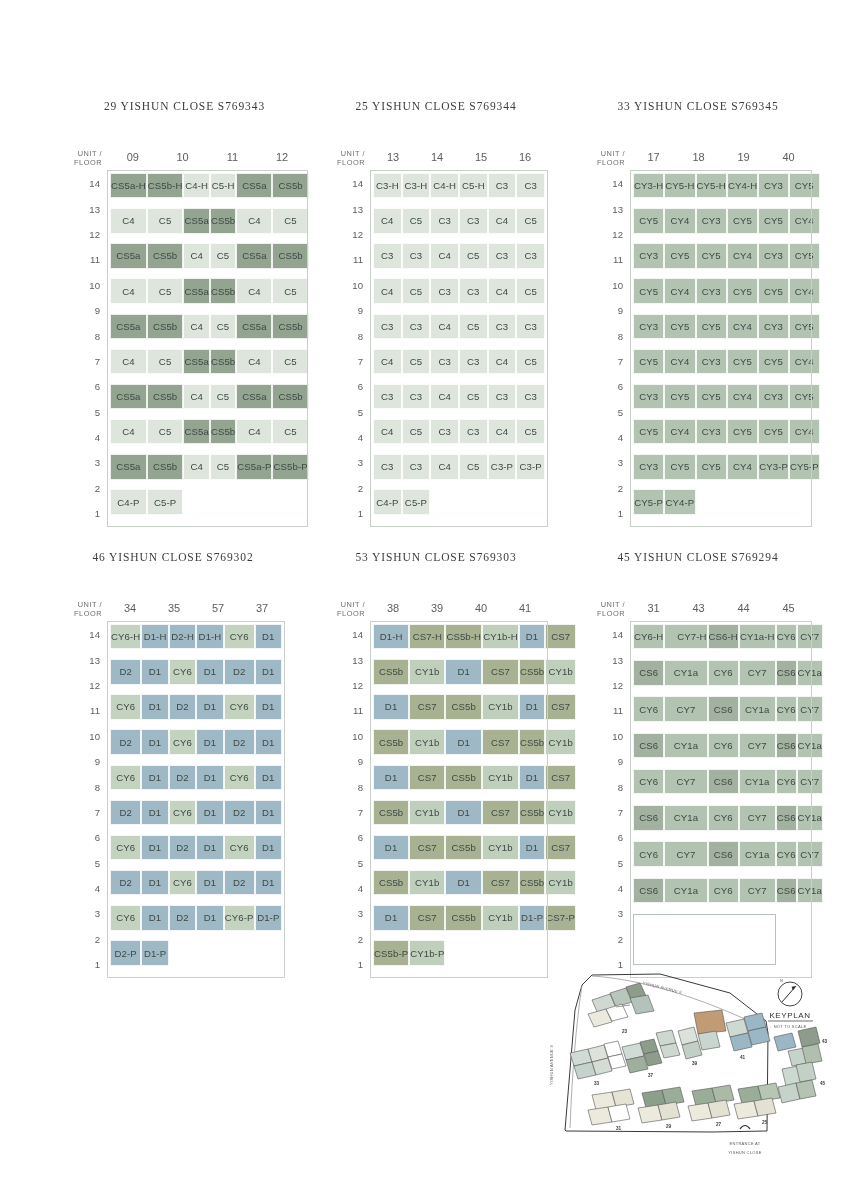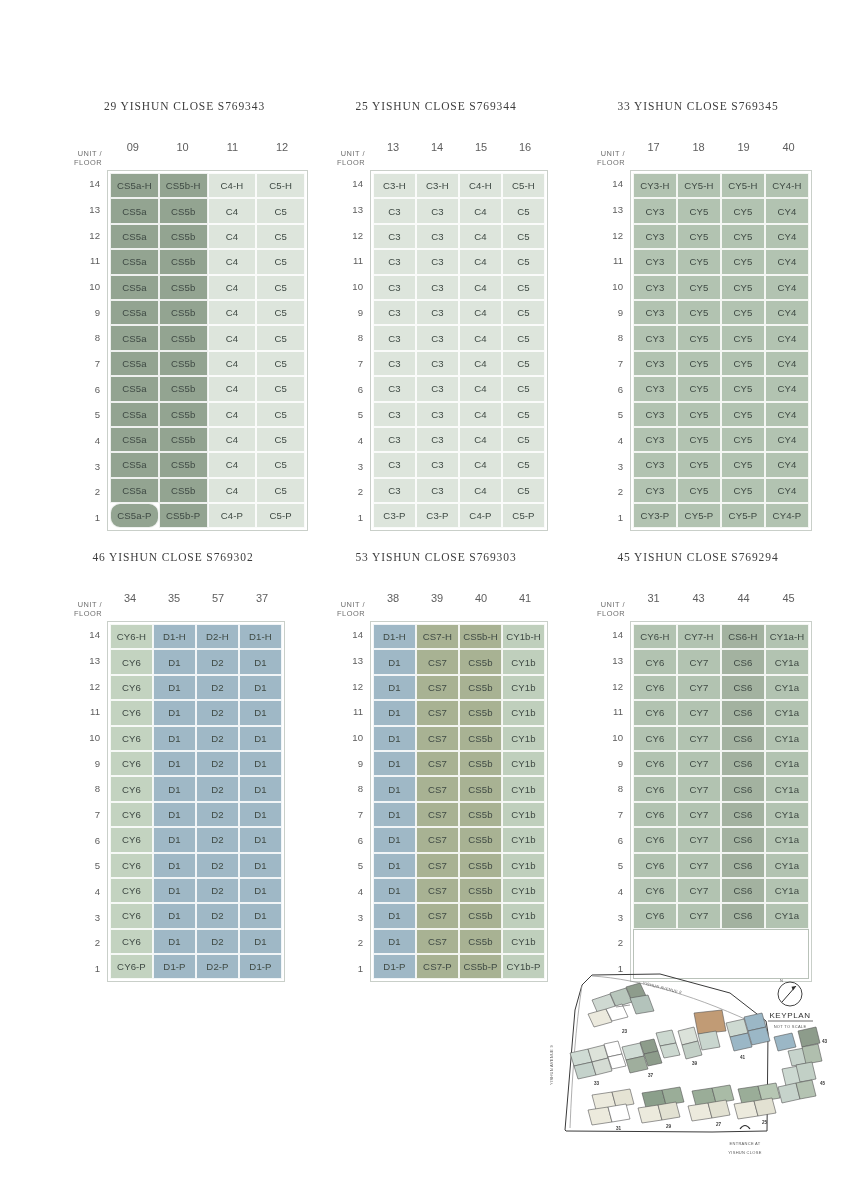--- a/index.html
+++ b/index.html
@@ -42,21 +42,21 @@
     text-align: right;
     padding-right: 6px;
     align-self: end;
     padding-bottom: 4px;
     margin-top: 28px;
   }
   .hdr-col {
     font-size: 11px;
     color: #5d5d5d;
     text-align: center;
-    padding-bottom: 18px;
+    padding-bottom: 8px;
     align-self: end;
   }
   .floor-lbl {
     font-size: 9.6px;
     color: #5d5d5d;
     text-align: right;
     padding-right: 8px;
     display: flex;
     align-items: center;
     justify-content: flex-end;
@@ -70,21 +70,21 @@
     font-size: 9.6px;
     color: #3f4a44;
     border: 1px solid rgba(255,255,255,0.85);
     box-sizing: border-box;
     letter-spacing: 0.1px;
     white-space: nowrap;
   }
   .gridbody {
     grid-column: 2 / span 4;
     display: grid;
-    grid-template-columns: repeat(4, 1fr);
+    grid-template-columns: repeat(6, 1fr);
     border: 2px solid #ffffff;
     outline: 1px solid #c9cfc9;
     box-sizing: border-box;
     background: #ffffff;
   }
   .emptyzone {
     grid-column: 1 / span 4;
     height: 50.8px;
     background: #ffffff;
     border: 1px solid #b9c2b9;
@@ -193,21 +193,21 @@
         <div class="cell" style="background: rgb(221, 229, 220);">C4</div>
         <div class="cell" style="background: rgb(221, 229, 220);">C5</div>
         <div class="cell" style="background: rgb(147, 164, 145);">CS5a</div>
         <div class="cell" style="background: rgb(147, 164, 145);">CS5b</div>
         <div class="cell" style="background: rgb(221, 229, 220);">C4</div>
         <div class="cell" style="background: rgb(221, 229, 220);">C5</div>
         <div class="cell" style="background: rgb(147, 164, 145);">CS5a</div>
         <div class="cell" style="background: rgb(147, 164, 145);">CS5b</div>
         <div class="cell" style="background: rgb(221, 229, 220);">C4</div>
         <div class="cell" style="background: rgb(221, 229, 220);">C5</div>
-        <div class="cell" style="background: rgb(147, 164, 145); border-radius: 10px;">CS5a-P</div>
+        <div class="cell" style="background: rgb(147, 164, 145);">CS5a-P</div>
         <div class="cell" style="background: rgb(147, 164, 145);">CS5b-P</div>
         <div class="cell" style="background: rgb(221, 229, 220);">C4-P</div>
         <div class="cell" style="background: rgb(221, 229, 220);">C5-P</div>
       </div>
     </div>
   </div>
 <div class="block" id="b1" style="left:325px; top:100px; width:222px;">
     <div class="block-title">25 YISHUN CLOSE S769344</div>
     <div class="grid">
       <div class="hdr-unitfloor">
@@ -567,21 +567,21 @@
       <div class="floor-lbl">8</div>
       <div class="floor-lbl">7</div>
       <div class="floor-lbl">6</div>
       <div class="floor-lbl">5</div>
       <div class="floor-lbl">4</div>
       <div class="floor-lbl">3</div>
       <div class="floor-lbl">2</div>
       <div class="floor-lbl">1</div>
       <div class="gridbody" style="grid-row: 2 / span 14;">
         <div class="cell" style="background: rgb(178, 195, 177);">CY6-H</div>
-        <div class="cell" style="background: rgb(178, 195, 177);">CY7-H</div>
+        <div class="cell" style="background: rgb(178, 195, 177); padding-left: 12px;">CY7-H</div>
         <div class="cell" style="background: rgb(163, 178, 160);">CS6-H</div>
         <div class="cell" style="background: rgb(178, 195, 177);">CY1a-H</div>
         <div class="cell" style="background: rgb(178, 195, 177);">CY6</div>
         <div class="cell" style="background: rgb(178, 195, 177);">CY7</div>
         <div class="cell" style="background: rgb(163, 178, 160);">CS6</div>
         <div class="cell" style="background: rgb(178, 195, 177);">CY1a</div>
         <div class="cell" style="background: rgb(178, 195, 177);">CY6</div>
         <div class="cell" style="background: rgb(178, 195, 177);">CY7</div>
         <div class="cell" style="background: rgb(163, 178, 160);">CS6</div>
         <div class="cell" style="background: rgb(178, 195, 177);">CY1a</div>

